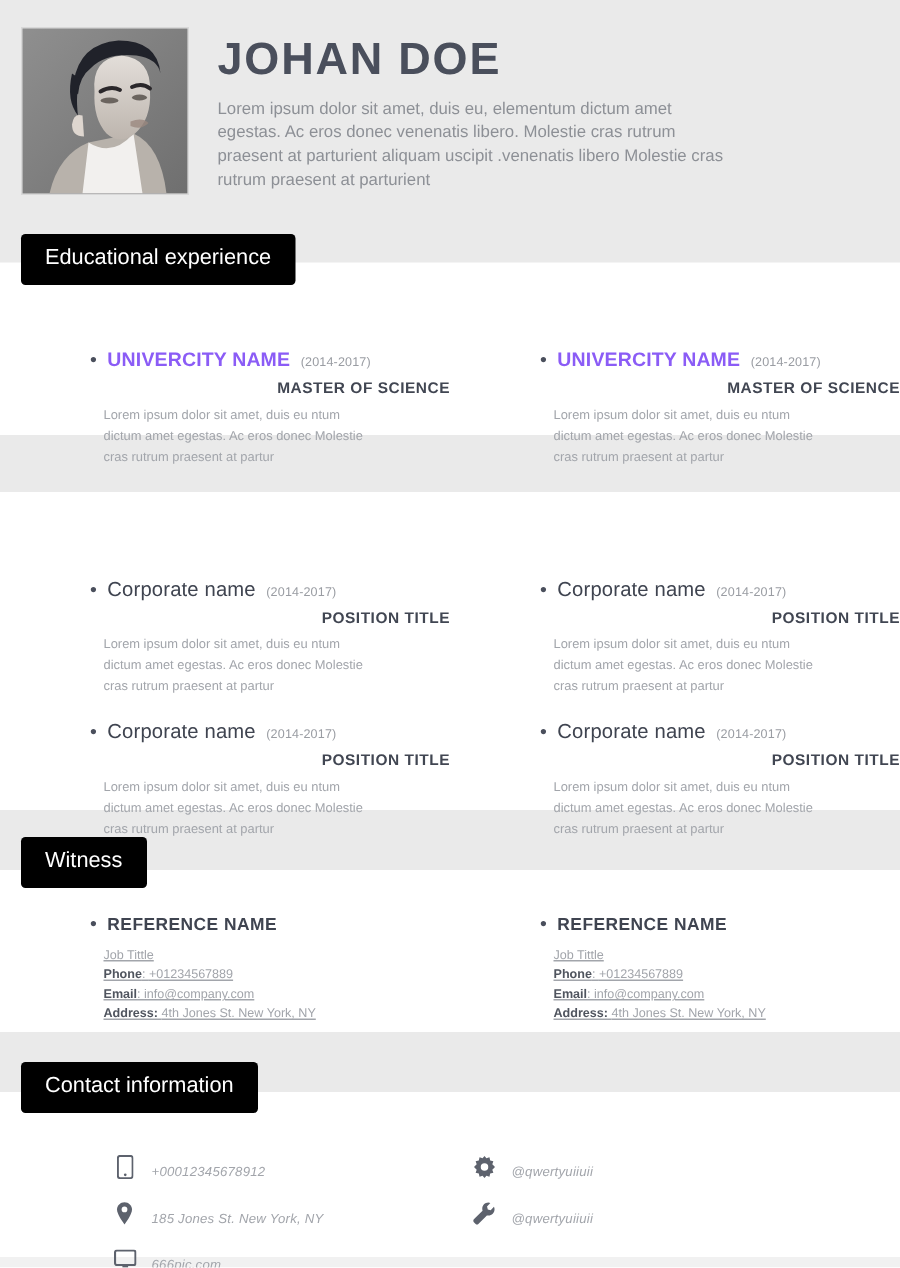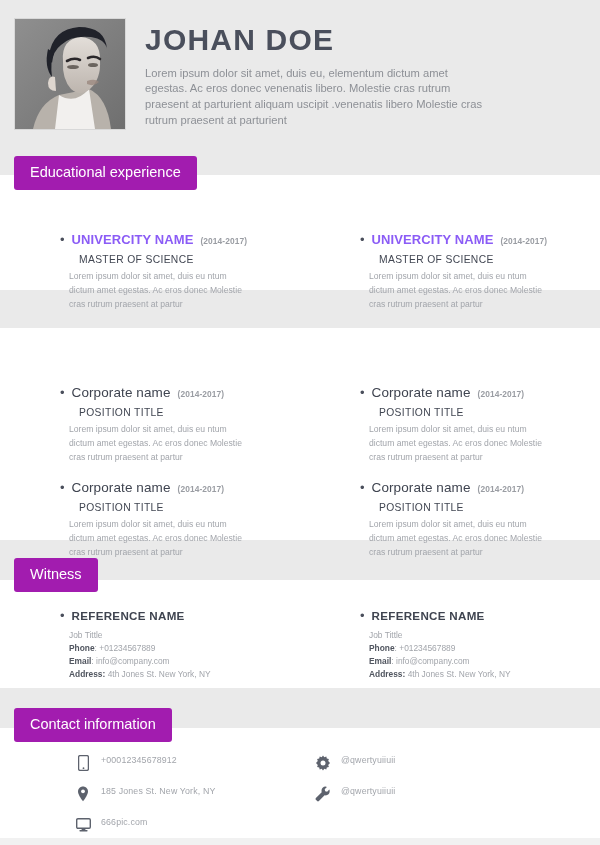--- a/index.html
+++ b/index.html
@@ -35,21 +35,21 @@
     font-family:"Liberation Sans","DejaVu Sans",sans-serif;
   }
   .summary{
     font-size:11.2px;line-height:1.42;color:#8d9096;margin:0;
     width:345px;
   }
 
   
   .pill{
     position:absolute;left:14px;
-    background:#a21caf;color:#ffffff;
+    background:#000000;color:#ffffff;
     border-radius:3px;
     font-size:14.5px;
     padding:9px 16px 10px 16px;
     line-height:1;
     white-space:nowrap;
   }
   .pill-edu{top:156px;}
   .pill-hands{top:309px;}
   .pill-witness{top:558px;padding-left:16px;}
   .pill-contact{top:708px;}
@@ -62,48 +62,49 @@
 
   .entry{margin-bottom:0;}
   .entry-title-row{display:flex;align-items:baseline;gap:7px;}
   .bullet{color:#4a4f5c;font-size:13px;line-height:1;}
   .org{
     font-size:13px;font-weight:bold;color:#8b5cf6;letter-spacing:0.1px;
   }
   .org-light{
     font-size:13.5px;font-weight:normal;color:#3f4450;letter-spacing:0.1px;
   }
-  .date{font-size:8.4px;font-weight:bold;color:#9a9da3;letter-spacing:0.1px;margin-top:32px;}
+  .date{font-size:8.4px;font-weight:normal;color:#9a9da3;letter-spacing:0.1px;margin-top:32px;}
   .role{
-    font-size:10.3px;font-weight:normal;color:#414652;letter-spacing:0.35px;
-    margin:7px 0 5px 19px;
+    font-size:10.3px;font-weight:bold;color:#414652;letter-spacing:0.35px;
+    margin:7px 0 5px 9px;
+    text-align:right;
   }
   .desc{
     font-size:8.6px;line-height:1.62;color:#a2a5ab;margin:0 0 0 9px;width:180px;
   }
 
   
   .edu-grid{top:204px;}
   
   .hands-grid-1{top:357px;}
   .hands-grid-2{top:452px;}
   
   .wit-grid{top:609px;}
   .ref-name{
     font-size:11.6px;font-weight:bold;color:#3f4450;letter-spacing:0.3px;
   }
-  .ref-lines{margin:7px 0 0 9px;font-size:8.4px;line-height:1.55;color:#a2a5ab;}
+  .ref-lines{margin:7px 0 0 9px;font-size:8.4px;line-height:1.55;color:#a2a5ab;text-decoration:underline;}
   .ref-lines b{color:#50555f;font-weight:bold;}
 
   
   .contact-grid{position:absolute;top:755px;left:0;width:600px;display:flex;}
   .contact-col{width:300px;box-sizing:border-box;}
   .contact-col.left{padding-left:75px;}
   .contact-col.right{padding-left:15px;}
-  .crow{display:flex;align-items:flex-start;gap:10px;height:31px;}
+  .crow{display:flex;align-items:flex-end;gap:10px;height:31px;font-style:italic;}
   .cicon{width:16px;height:16px;display:flex;align-items:center;justify-content:center;color:#5d626d;flex:0 0 16px;}
   .cicon svg{display:block;}
   .ctext{font-size:8.8px;color:#a2a5ab;letter-spacing:0.15px;}
 </style>
 </head>
 <body>
 
 <div class="page">
 
   <div class="band band-header"></div>

